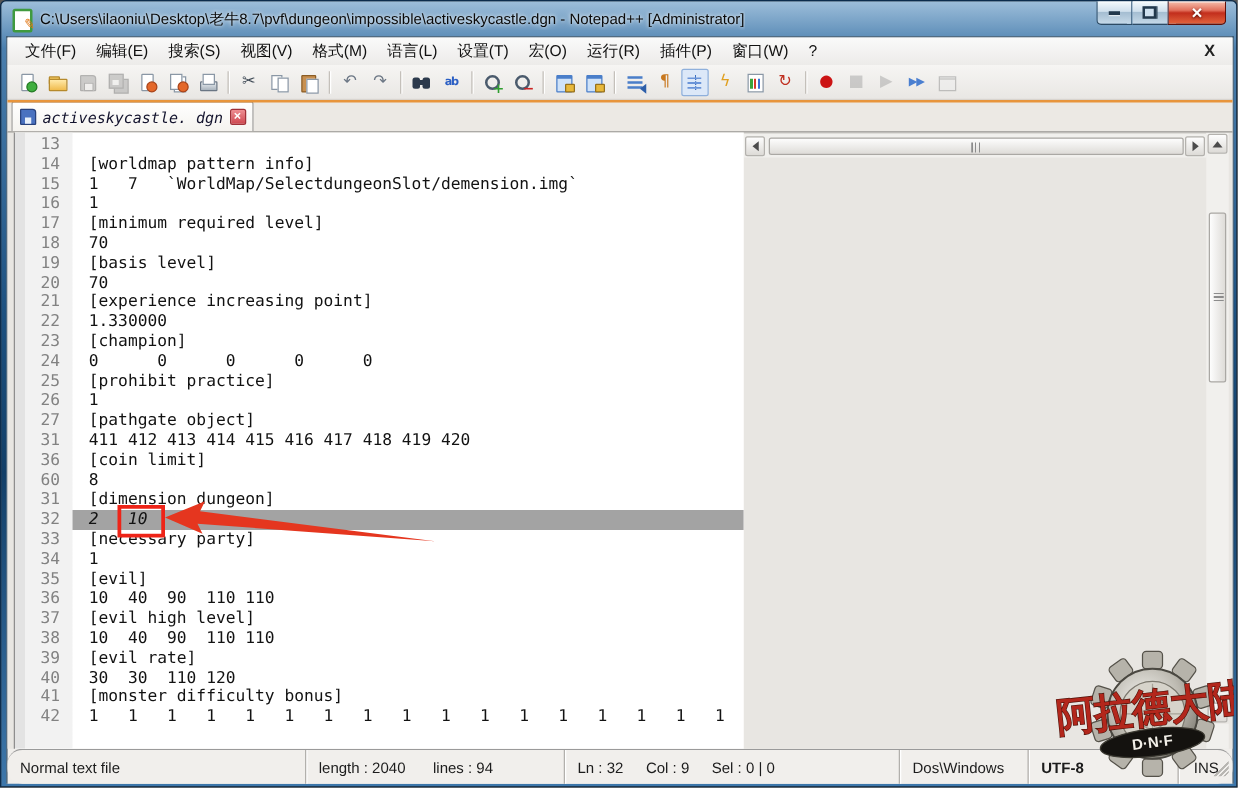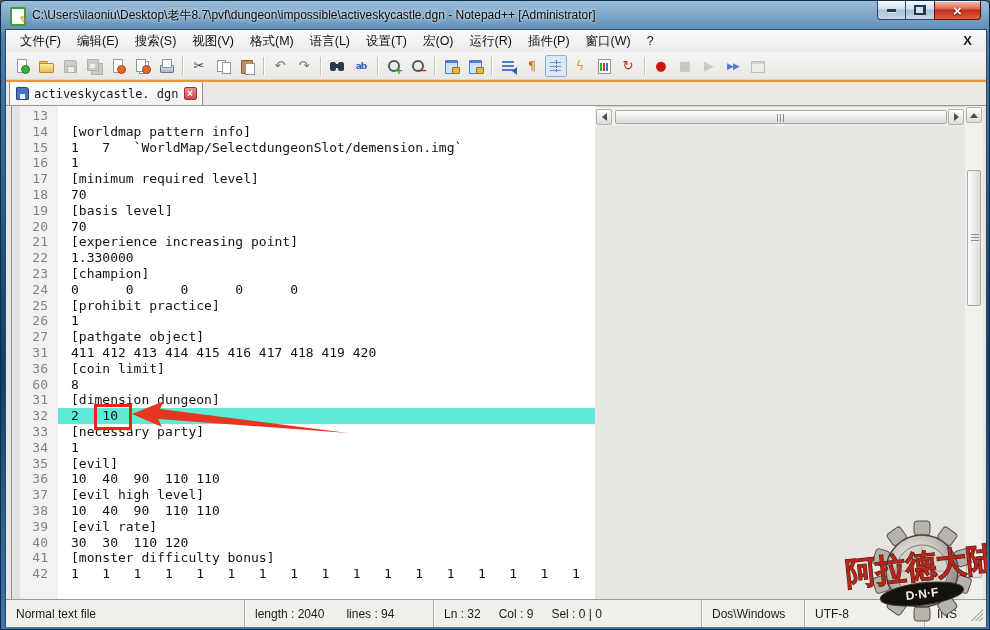--- a/index.html
+++ b/index.html
@@ -68,60 +68,60 @@
   .ic-indent::before{content:"";position:absolute;left:8px;top:2px;height:12px;border-left:1px dotted #3a6fc0;}
   .ic-indent::after{content:"";position:absolute;left:2px;top:4px;width:11px;height:9px;background:repeating-linear-gradient(180deg,#6a94d8 0 1px,transparent 1px 4px);}
   .ic-chart::before{content:"";position:absolute;left:2px;top:1px;width:11px;height:13px;background:#fff;border:1px solid #8a97a5;}
   .ic-chart::after{content:"";position:absolute;left:4px;bottom:3px;width:8px;height:8px;background:linear-gradient(90deg,#3aa43a 0 2px,transparent 2px 3px,#d43a2a 3px 5px,transparent 5px 6px,#3a6fd4 6px 8px);}
   .ic-grid::before{content:"";position:absolute;left:2px;top:3px;width:12px;height:10px;background:#e8ecf0;border:1px solid #7a8694;box-shadow:inset 0 2px 0 #9fb0c0;}
   
   .tabbar{height:26px;background:#ece9e4;position:relative;display:flex;align-items:flex-end;border-bottom:1px solid #979591;flex:0 0 auto;}
   .tabbar::before{content:"";position:absolute;left:0;top:0;width:100%;height:2px;background:#e8953c;}
   .tab{height:24px;margin-left:3px;display:flex;align-items:center;gap:5px;padding:0 5px 0 6px;background:linear-gradient(#ffffff,#f5f3ef);
     border:1px solid #8f8f8f;border-bottom:none;border-radius:2px 2px 0 0;}
-  .tab-label{font-family:"DejaVu Sans Mono",monospace;font-size:12px;color:#14142e;}
+  .tab-label{font-family:"DejaVu Sans Mono",monospace;font-size:12px;color:#14142e;font-style:italic;}
   .tab-floppy{position:relative;width:13px;height:13px;background:#4a72c0;border:1px solid #28427c;border-radius:1px 3px 1px 1px;}
   .tab-floppy::after{content:"";position:absolute;left:3px;bottom:0;width:5px;height:5px;background:#e8f0fa;}
   .tab-close{width:13px;height:13px;border-radius:2px;border:1px solid #a03038;background:linear-gradient(#ee8e92,#cf4850);
     color:#fff;font-size:10px;font-weight:bold;line-height:11px;text-align:center;}
   
   .editor-row{flex:1 1 auto;display:flex;background:#e8e6e2;padding-left:5px;padding-right:3px;min-height:0;}
   .editor-main{flex:1;display:flex;flex-direction:row;min-width:0;border-left:1px solid #8e8e8e;}
   .editor-view{flex:1;position:relative;overflow:hidden;background:#fff;}
   .margin-bg{position:absolute;left:0;top:0;bottom:0;width:46px;background:linear-gradient(90deg,#e3e3e3 0 8px,#f2f2f2 8px);}
   .lines{position:absolute;left:0;top:2px;right:0;}
   .line{display:flex;height:15.8px;line-height:15.8px;font-family:"DejaVu Sans Mono",monospace;font-size:13px;}
   .ln{width:46px;padding-right:10px;text-align:right;color:#828282;flex:0 0 auto;}
   .code{flex:1;padding-left:13px;white-space:pre;color:#121212;}
-  .line.current .code{background:#5eead4;}
+  .line.current .code{background:#a3a3a3;font-style:italic;}
   .red-box{position:absolute;left:82px;top:298px;width:38px;height:26px;border:3px solid #ee2418;z-index:6;}
   .anno-arrow{position:absolute;left:112px;top:291px;z-index:6;}
   
   .hscroll{height:20px;background:#f1f0ed;border-top:1px solid #d8d6d2;display:flex;align-items:center;flex:0 0 auto;}
   .vcol{width:18px;display:flex;flex-direction:column;flex:0 0 auto;}
   .vscroll{flex:1;background:#f1f0ed;display:flex;flex-direction:column;align-items:center;}
   .corner{height:20px;background:#f1f0ed;}
   .sb-btn{width:16px;height:16px;margin:1px;border:1px solid #b4b2ae;border-radius:2px;background:linear-gradient(#fdfdfd,#dddbd7);display:flex;align-items:center;justify-content:center;flex:0 0 auto;}
   .tri-up{width:0;height:0;border:4px solid transparent;border-bottom:5px solid #4c4c4c;margin-top:-4px;}
   .tri-down{width:0;height:0;border:4px solid transparent;border-top:5px solid #4c4c4c;margin-bottom:-4px;}
   .tri-left{width:0;height:0;border:4px solid transparent;border-right:5px solid #4c4c4c;margin-left:-4px;}
   .tri-right{width:0;height:0;border:4px solid transparent;border-left:5px solid #4c4c4c;margin-right:-4px;}
   .vthumb{width:14px;height:136px;margin-top:46px;border:1px solid #aaa8a4;border-radius:2px;background:linear-gradient(90deg,#fdfdfd,#dedcd8);position:relative;}
   .vthumb::after{content:"";position:absolute;left:3px;top:50%;margin-top:-4px;width:8px;height:7px;background:repeating-linear-gradient(180deg,#8c8c8c 0 1px,transparent 1px 3px);}
   .hthumb{height:14px;width:332px;margin-left:2px;border:1px solid #aaa8a4;border-radius:2px;background:linear-gradient(#fdfdfd,#dedcd8);position:relative;}
   .hthumb::after{content:"";position:absolute;top:3px;left:50%;margin-left:-4px;height:8px;width:7px;background:repeating-linear-gradient(90deg,#8c8c8c 0 1px,transparent 1px 3px);}
   .hspacer{flex:1;}
   
-  .statusbar{height:28px;background:#f1efec;border-top:1px solid #9a9a9a;display:flex;align-items:stretch;font-size:12px;color:#1c1c1c;flex:0 0 auto;}
+  .statusbar{height:28px;background:#f1efec;border-top:1px solid #9a9a9a;display:flex;align-items:stretch;font-size:12px;color:#1c1c1c;flex:0 0 auto;border-radius:12px;}
   .sb-sec{display:flex;align-items:center;gap:22px;padding:0 10px;border-right:1px solid #b2b0ac;box-shadow:1px 0 0 #fff;white-space:nowrap;overflow:hidden;}
   .sb-doc{width:239px;}
-  .sb-len{width:189px;}
+  .sb-len{width:207px;}
   .sb-pos{width:268px;gap:18px;}
   .sb-eol{width:103px;}
-  .sb-enc{width:120px;}
+  .sb-enc{width:120px;font-weight:bold;}
   .sb-ins{flex:1;border-right:none;box-shadow:none;padding-left:12px;}
   .grip{position:absolute;right:6px;bottom:8px;width:12px;height:12px;background:
     linear-gradient(135deg,transparent 0 50%,#b8b6b2 50% 58%,transparent 58% 66%,#b8b6b2 66% 74%,transparent 74% 82%,#b8b6b2 82% 90%,transparent 90%);}
   
   .watermark{position:absolute;left:826px;top:516px;z-index:50;pointer-events:none;}
 </style>
 </head>
 <body>
 
 <div class="window">

